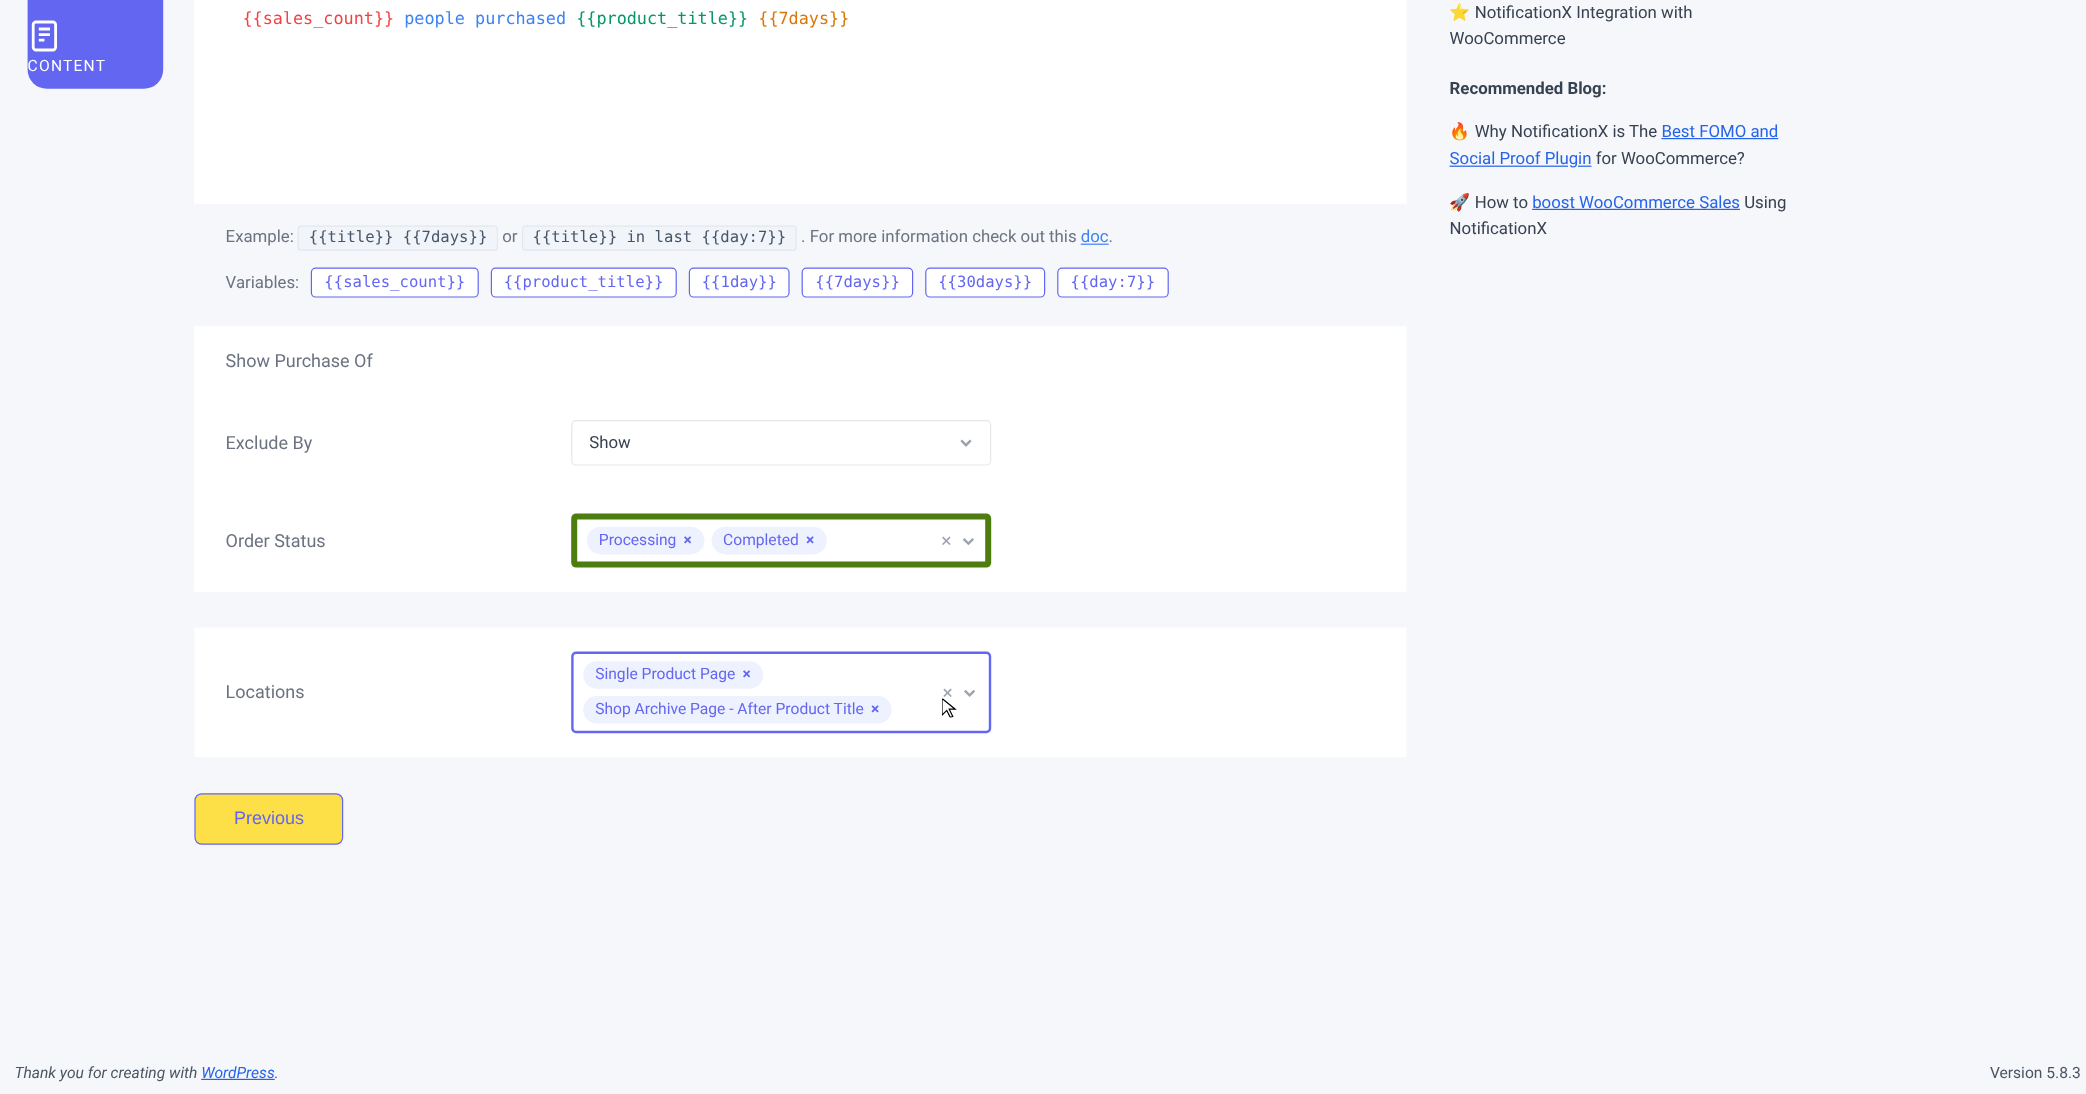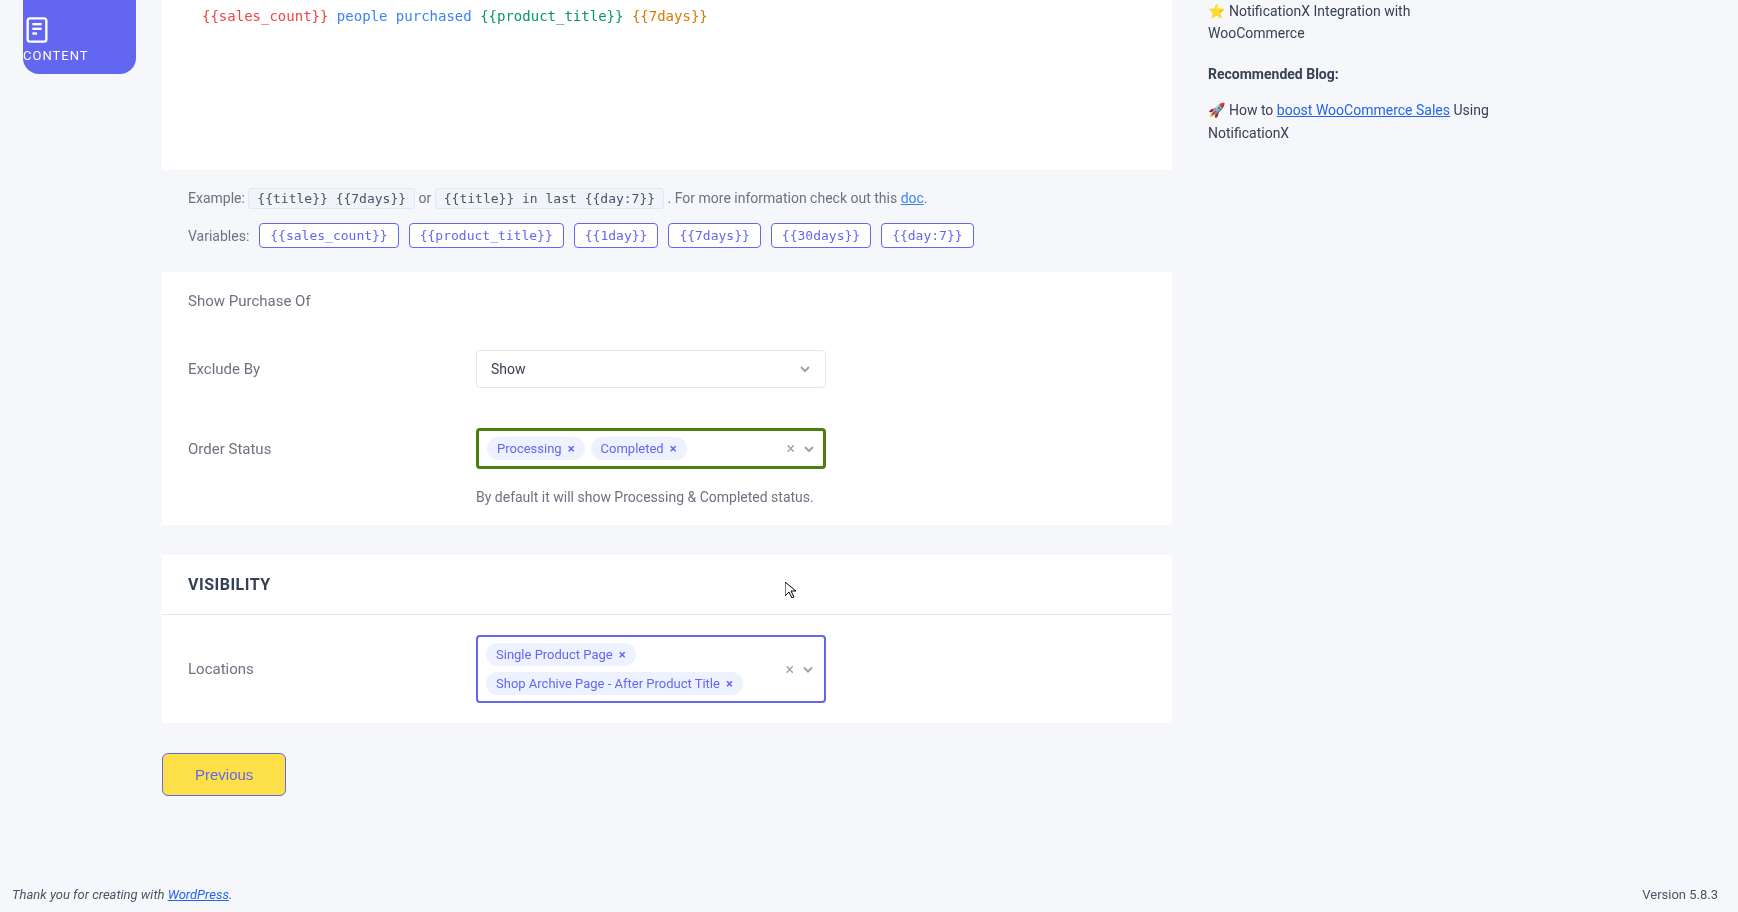--- a/index.html
+++ b/index.html
@@ -127,21 +127,21 @@
       cursor: pointer;
     }
     .select-value {
       color: #374151;
     }
     .chevron {
       color: #9ca3af;
     }
     .multi-select {
       width: 350px;
-      border: 3px solid #4d7c0f;
+      border: 5px solid #4d7c0f;
       border-radius: 4px;
       padding: 6px 8px;
       display: flex;
       align-items: center;
       gap: 6px;
       flex-wrap: wrap;
       background: white;
       position: relative;
     }
     .tag {
@@ -250,21 +250,21 @@
     .sidebar-heading {
       font-weight: 700;
       margin-bottom: 14px;
       margin-top: 18px;
     }
     
     .footer {
       position: absolute;
       bottom: 10px;
       left: 12px;
-      right: 20px;
+      right: 4px;
       display: flex;
       justify-content: space-between;
       font-size: 13px;
       color: #4b5563;
       font-style: italic;
     }
     .footer-right {
       font-style: normal;
     }
     .wp-link {
@@ -350,27 +350,23 @@
           <span class="tag-remove">×</span>
         </span>
         <div class="multi-controls">
           <span class="clear-all">×</span>
           <svg class="chevron" width="12" height="12" viewBox="0 0 12 12" fill="none" stroke="currentColor" stroke-width="2">
               <path d="M2 4l4 4 4-4"></path>
             </svg>
         </div>
       </div>
     </div>
-    <div class="help-text">By default it will show Processing &amp; Completed status.</div>
   </div>
   
   <div class="visibility-box">
-    <div class="section-header">
-      <div class="section-title">VISIBILITY</div>
-    </div>
     <div class="form-row">
       <div class="form-label">Locations</div>
       <div class="locations-select">
         <div class="locations-tags">
           <span class="tag">
             <span>Single Product Page</span>
             <span class="tag-remove">×</span>
           </span>
           <span class="tag">
             <span>Shop Archive Page - After Product Title</span>
@@ -389,20 +385,23 @@
   
   <button class="previous-btn">Previous</button>
 </div>
 
 <div class="sidebar">
   <div class="sidebar-item">
     <span>⭐</span><span> NotificationX Integration with WooCommerce</span>
   </div>
   <div class="sidebar-heading">Recommended Blog:</div>
   <div class="sidebar-item">
+    <span>🔥</span><span> Why NotificationX is The </span><a class="sidebar-link">Best FOMO and Social Proof Plugin</a><span> for WooCommerce?</span>
+  </div>
+  <div class="sidebar-item">
     <span>🚀</span><span> How to </span><a class="sidebar-link">boost WooCommerce Sales</a><span> Using NotificationX</span>
   </div>
 </div>
 
 <div class="footer">
   <div>
     <span>Thank you for creating with </span><a class="wp-link">WordPress</a><span>.</span>
   </div>
   <div class="footer-right">Version 5.8.3</div>
 </div>

